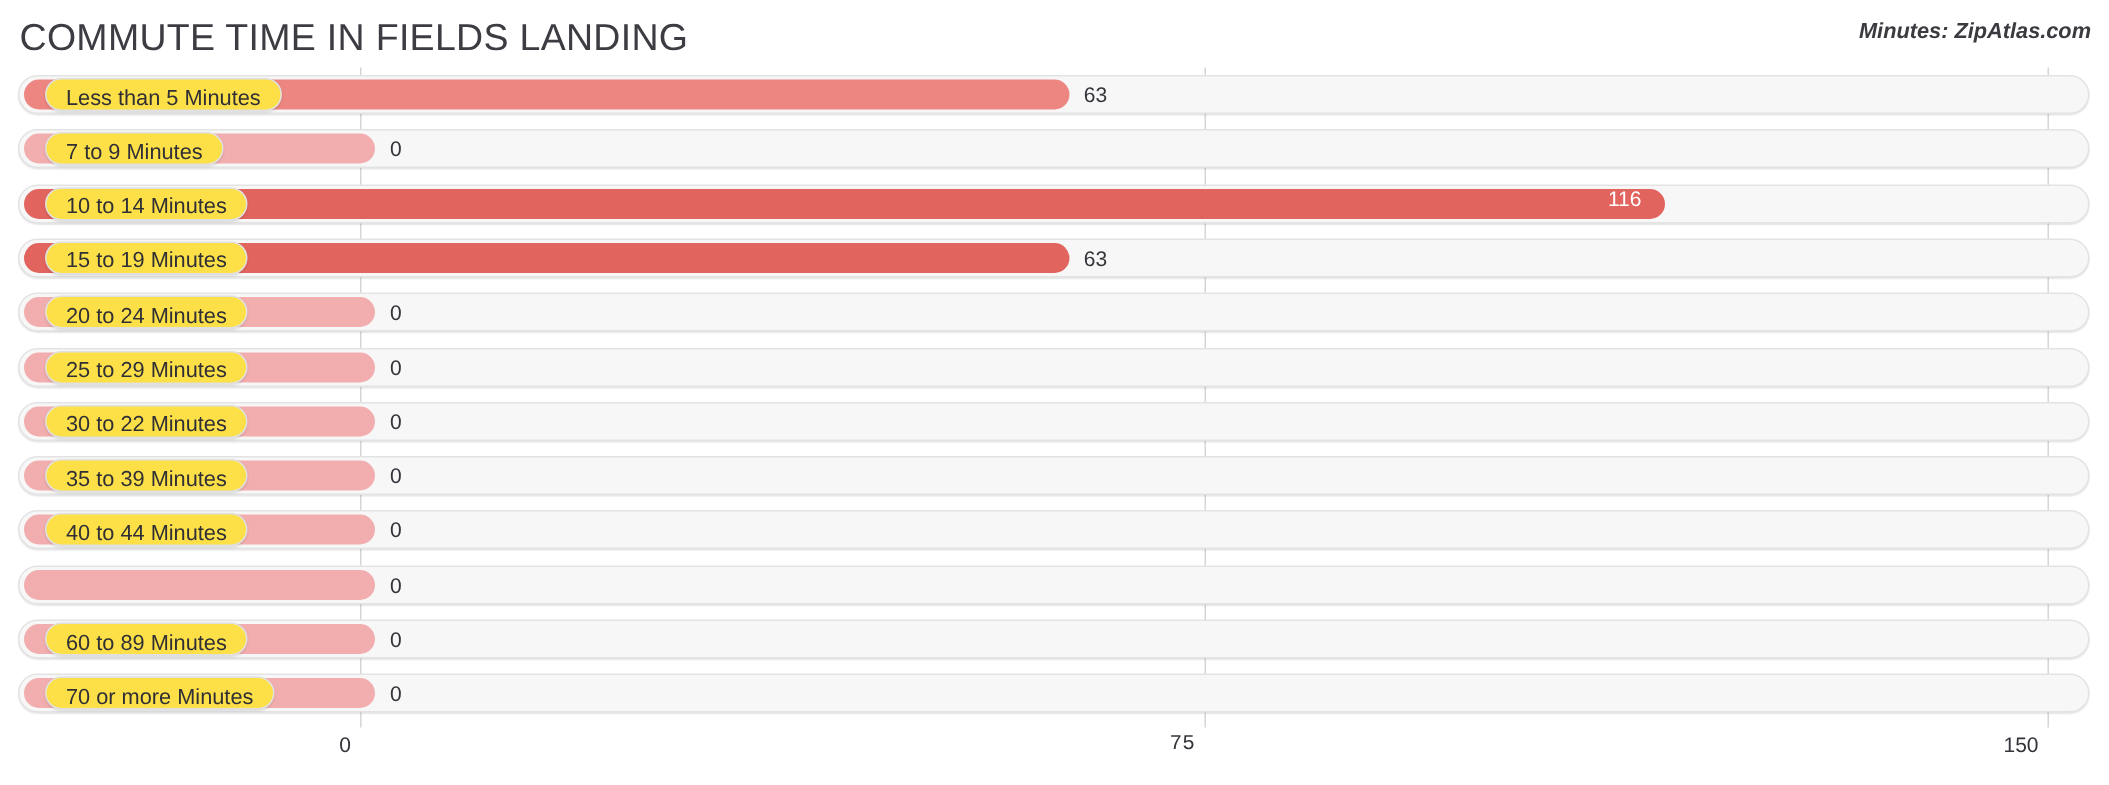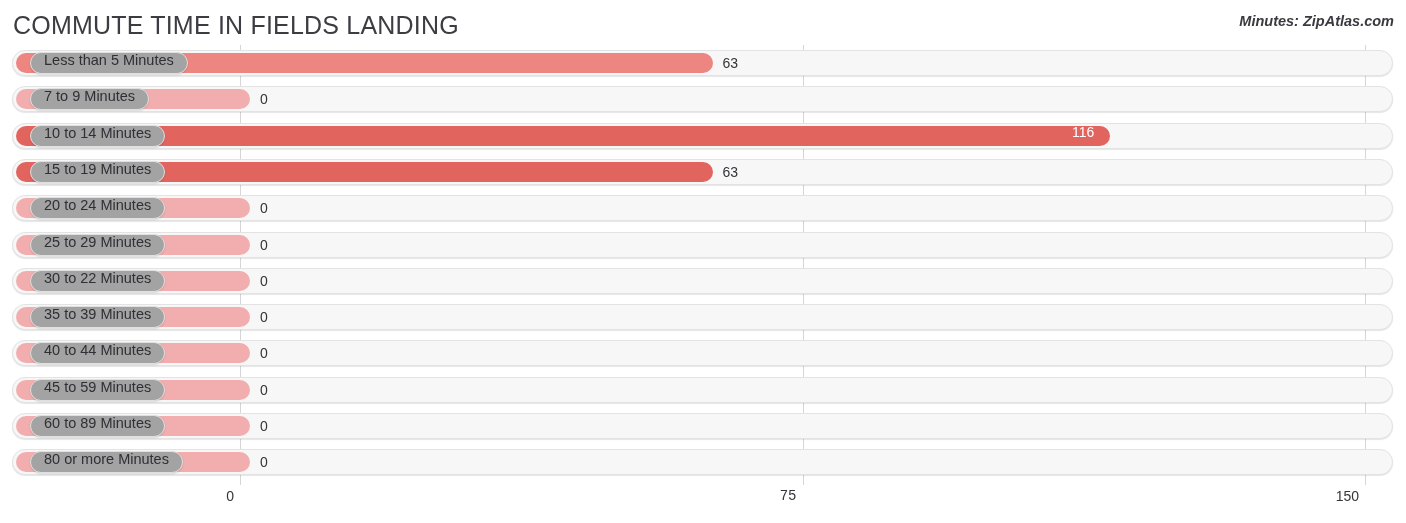--- a/index.html
+++ b/index.html
@@ -97,26 +97,26 @@
     border-radius: 10px;
     box-sizing: border-box;
   }
 
   
   .cat-pill {
     position: absolute;
     left: 18px;
     top: 2px;
     height: 22px;
-    background: #a3a3a3;
+    background: #fde047;
     border: 1px solid #e0e0e0;
     border-radius: 11px;
     box-shadow: 0 1px 2px rgba(0,0,0,0.12);
     display: flex;
-    align-items: flex-start;
+    align-items: flex-end;
     padding: 0 13px;
     box-sizing: border-box;
     white-space: nowrap;
   }
   .cat-label {
     font-size: 14.5px;
     color: #2f2f35;
     line-height: 1;
   }
 
@@ -242,38 +242,35 @@
         <div class="track"></div>
         <div class="bar" style="width: 234px; background: rgb(242, 174, 174);"></div>
         <div class="cat-pill">
           <span class="cat-label">40 to 44 Minutes</span>
         </div>
         <div class="value-out" style="left: 248px;">0</div>
       </div>
       <div class="row" style="top: 331.7px;">
         <div class="track"></div>
         <div class="bar" style="width: 234px; background: rgb(242, 174, 174);"></div>
-        <div class="cat-pill">
-          <span class="cat-label">45 to 59 Minutes</span>
-        </div>
         <div class="value-out" style="left: 248px;">0</div>
       </div>
       <div class="row" style="top: 368px;">
         <div class="track"></div>
         <div class="bar" style="width: 234px; background: rgb(242, 174, 174);"></div>
         <div class="cat-pill">
           <span class="cat-label">60 to 89 Minutes</span>
         </div>
         <div class="value-out" style="left: 248px;">0</div>
       </div>
       <div class="row" style="top: 404.3px;">
         <div class="track"></div>
         <div class="bar" style="width: 234px; background: rgb(242, 174, 174);"></div>
         <div class="cat-pill">
-          <span class="cat-label">80 or more Minutes</span>
+          <span class="cat-label">70 or more Minutes</span>
         </div>
         <div class="value-out" style="left: 248px;">0</div>
       </div>
     </div>
 </div>
 
 <div id="axis">
     <div class="tick-label" style="left: 240px; transform: translateX(-100%); padding-right: 6px;">0</div>
     <div class="tick-label" style="left: 802.5px; transform: translateX(-100%); padding-right: 6px; font-family: Liberation Mono, monospace;">75</div>
     <div class="tick-label" style="left: 1365px; transform: translateX(-100%); padding-right: 6px;">150</div>

